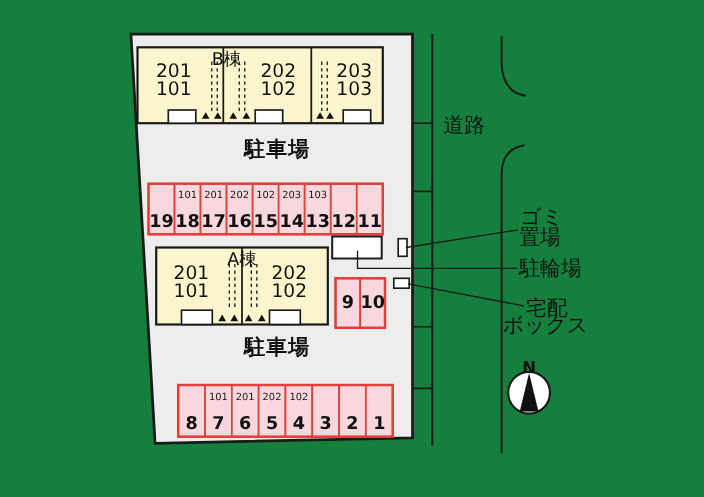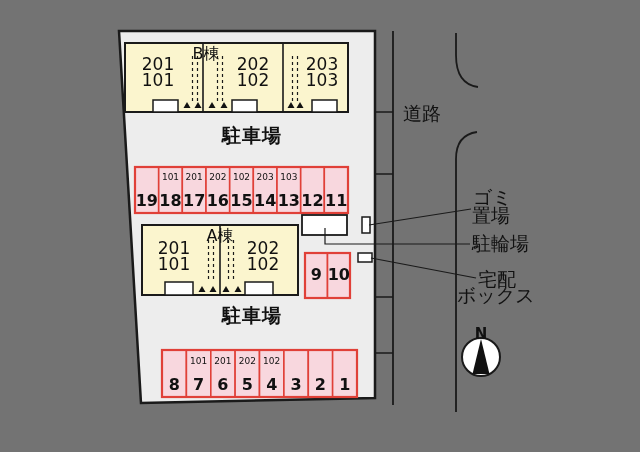--- a/index.html
+++ b/index.html
@@ -1,16 +1,16 @@
 <!DOCTYPE html>
 <html><head>
 <meta charset="utf-8">
 <style>
   html,body { margin:0; padding:0; background:#ffffff; }
-  .stage { position:relative; width:640px; height:452px; background:#737373; overflow:hidden; }
+  .stage { position:relative; width:640px; height:452px; background:#15803d; overflow:hidden; }
   svg { display:block; }
   .t { font-family:"DejaVu Sans",sans-serif; fill:#111111; }
   .bldg-title { font-size:16px; text-anchor:middle; }
   .unit { font-size:17px; text-anchor:middle; }
   .parking-label { font-size:19px; font-weight:bold; text-anchor:middle; letter-spacing:1px; }
   .num { font-size:16px; font-weight:bold; text-anchor:middle; }
   .room { font-size:9px; text-anchor:middle; }
   .side-label { font-size:19px; }
   .north-label { font-size:15px; font-weight:bold; text-anchor:middle; }
   .ln { stroke:#1a1a1a; fill:none; }

